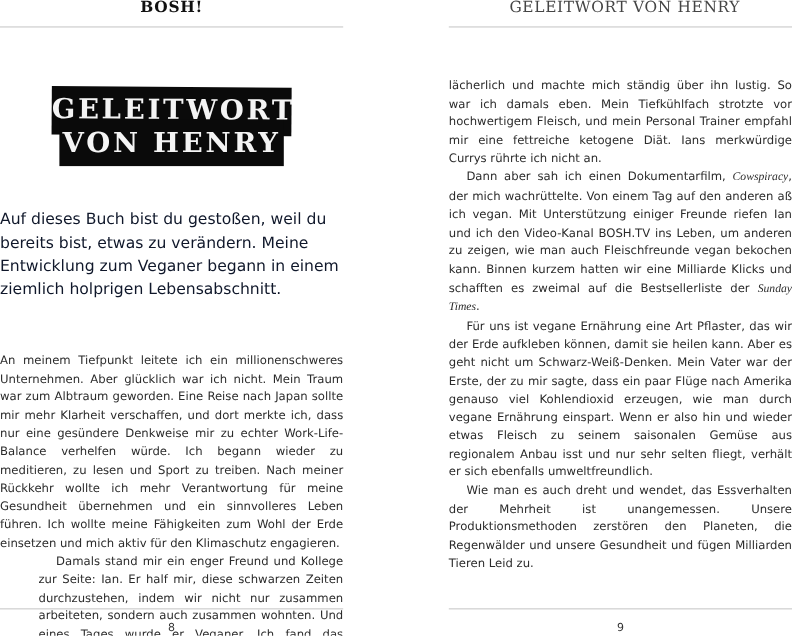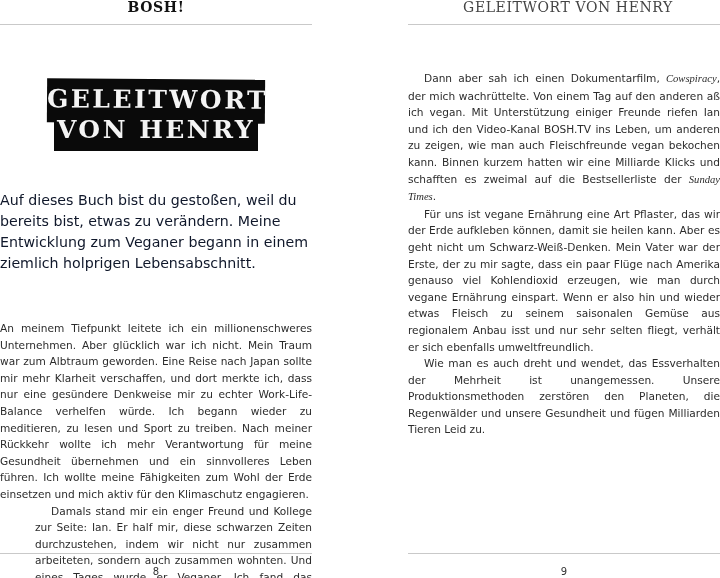--- a/index.html
+++ b/index.html
@@ -80,20 +80,21 @@
 
   <div class="rule rule-bottom"></div>
   <div class="folio">8</div>
 </div>
 
 <div class="page page-right">
   <div class="running-head">GELEITWORT VON HENRY</div>
   <div class="rule rule-top"></div>
 
   <div class="body-text" lang="de" style="hyphens:auto;">
+    <p>lächerlich und machte mich ständig über ihn lustig. So war ich damals eben. Mein Tiefkühlfach strotzte vor hochwertigem Fleisch, und mein Personal Trainer empfahl mir eine fettreiche ketogene Diät. Ians merkwürdige Currys rührte ich nicht an.</p>
     <p class="indent"><span>Dann aber sah ich einen Dokumentarfilm, </span><em>Cowspiracy</em><span>, der mich wachrüttelte. Von einem Tag auf den anderen aß ich vegan. Mit Unterstützung einiger Freunde riefen Ian und ich den Video-Kanal BOSH.TV ins Leben, um anderen zu zeigen, wie man auch Fleischfreunde vegan bekochen kann. Binnen kurzem hatten wir eine Milliarde Klicks und schafften es zweimal auf die Bestsellerliste der </span><em>Sunday Times</em><span>.</span></p>
     <p class="indent">Für uns ist vegane Ernährung eine Art Pflaster, das wir der Erde aufkleben können, damit sie heilen kann. Aber es geht nicht um Schwarz-Weiß-Denken. Mein Vater war der Erste, der zu mir sagte, dass ein paar Flüge nach Amerika genauso viel Kohlendioxid erzeugen, wie man durch vegane Ernährung einspart. Wenn er also hin und wieder etwas Fleisch zu seinem saisonalen Gemüse aus regionalem Anbau isst und nur sehr selten fliegt, verhält er sich ebenfalls umweltfreundlich.</p>
     <p class="indent">Wie man es auch dreht und wendet, das Essverhalten der Mehrheit ist unangemessen. Unsere Produktionsmethoden zerstören den Planeten, die Regenwälder und unsere Gesundheit und fügen Milliarden Tieren Leid zu.</p>
   </div>
 
   <div class="rule rule-bottom"></div>
   <div class="folio">9</div>
 </div>
 
 </body></html>

